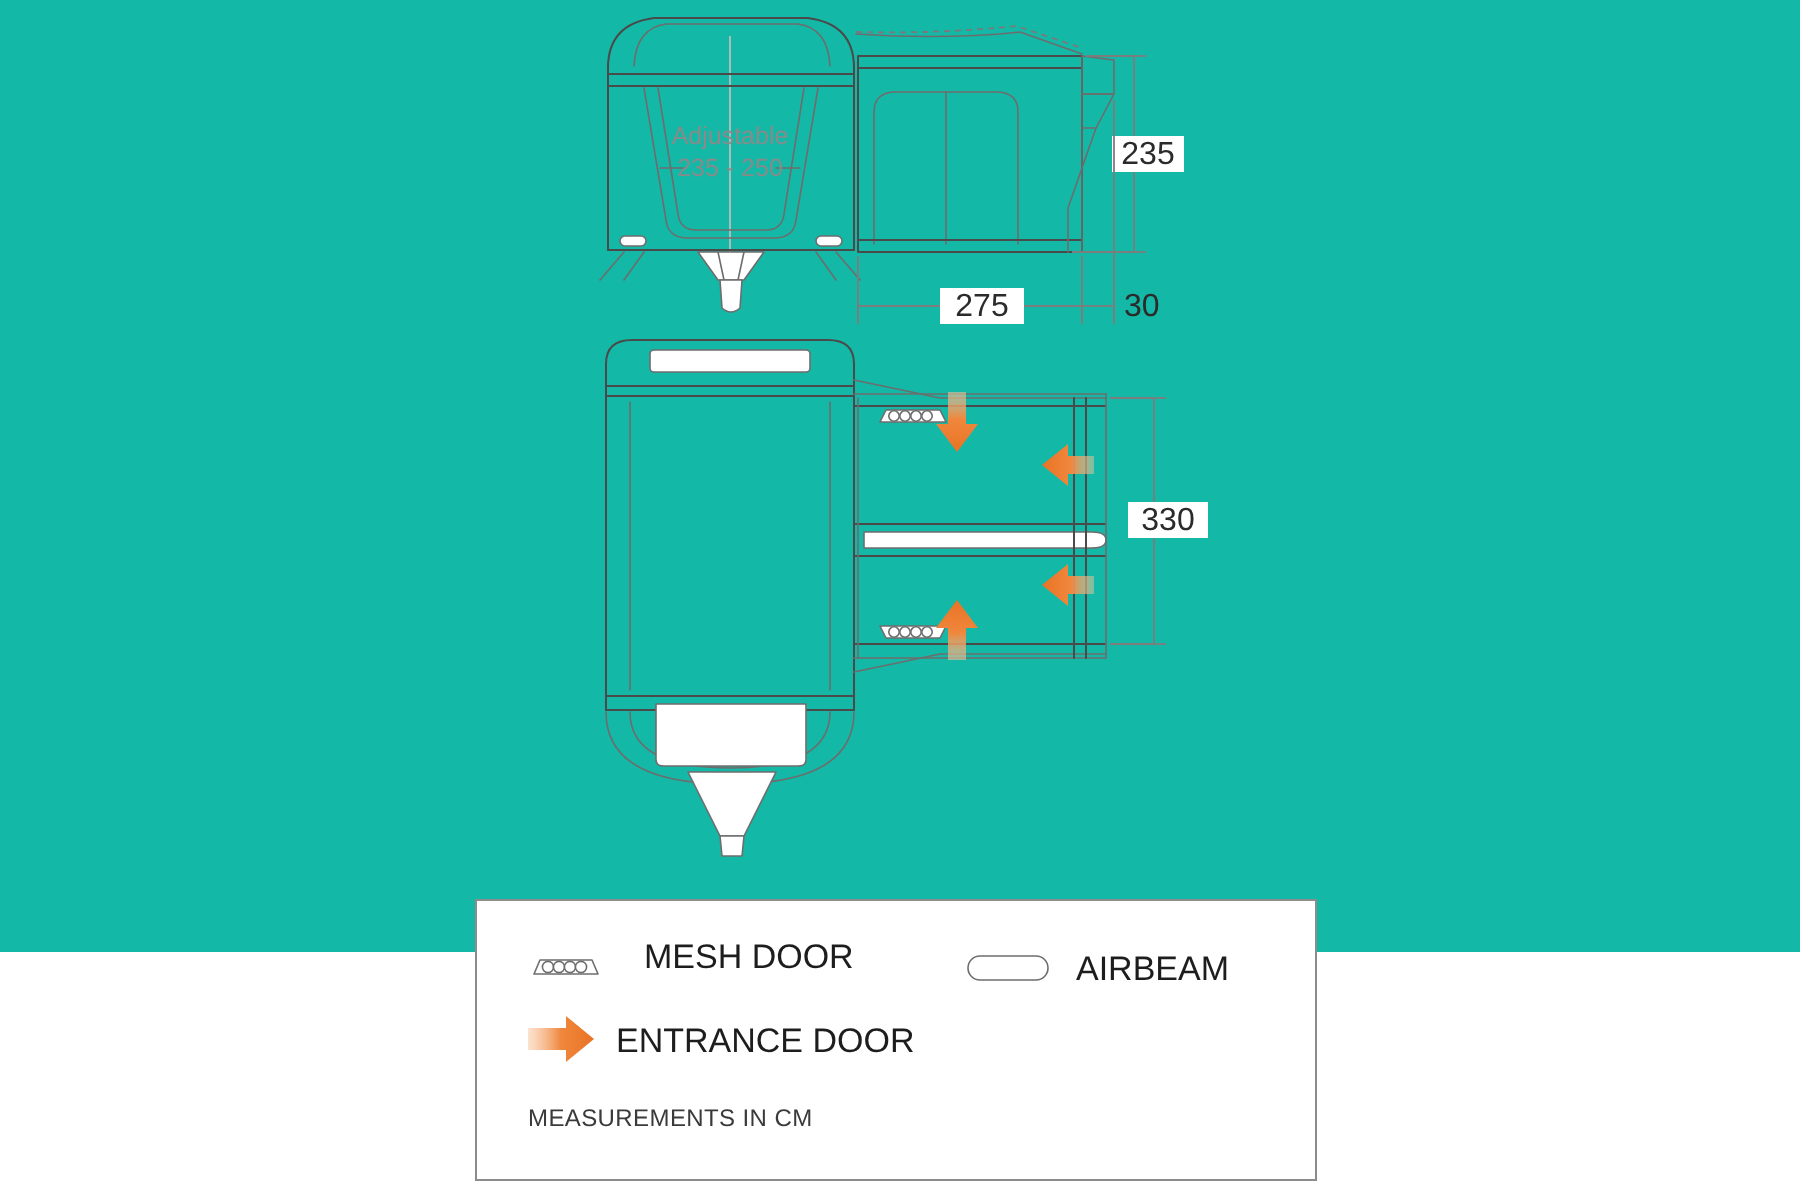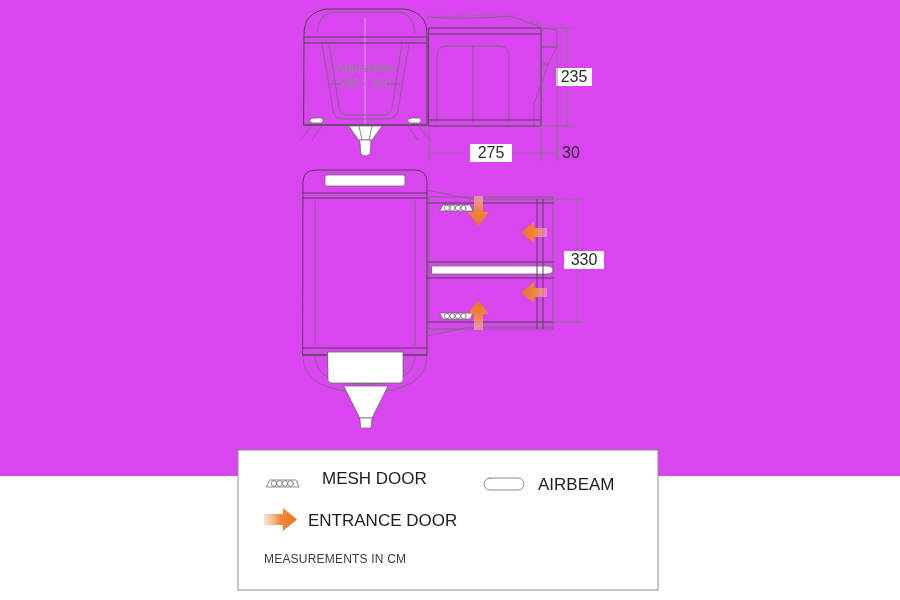--- a/index.html
+++ b/index.html
@@ -12,21 +12,21 @@
     width: 900px;
     height: 600px;
     font-family: "Liberation Sans", sans-serif;
     overflow: hidden;
     position: relative;
   }
   #stage {
     position: relative;
     width: 900px;
     height: 476px;
-    background: #d946ef;
+    background: #14b8a6;
   }
   #drawing {
     position: absolute;
     left: 0;
     top: 0;
     width: 900px;
     height: 600px;
   }
   .dim-text {
     font-family: "Liberation Sans", sans-serif;

